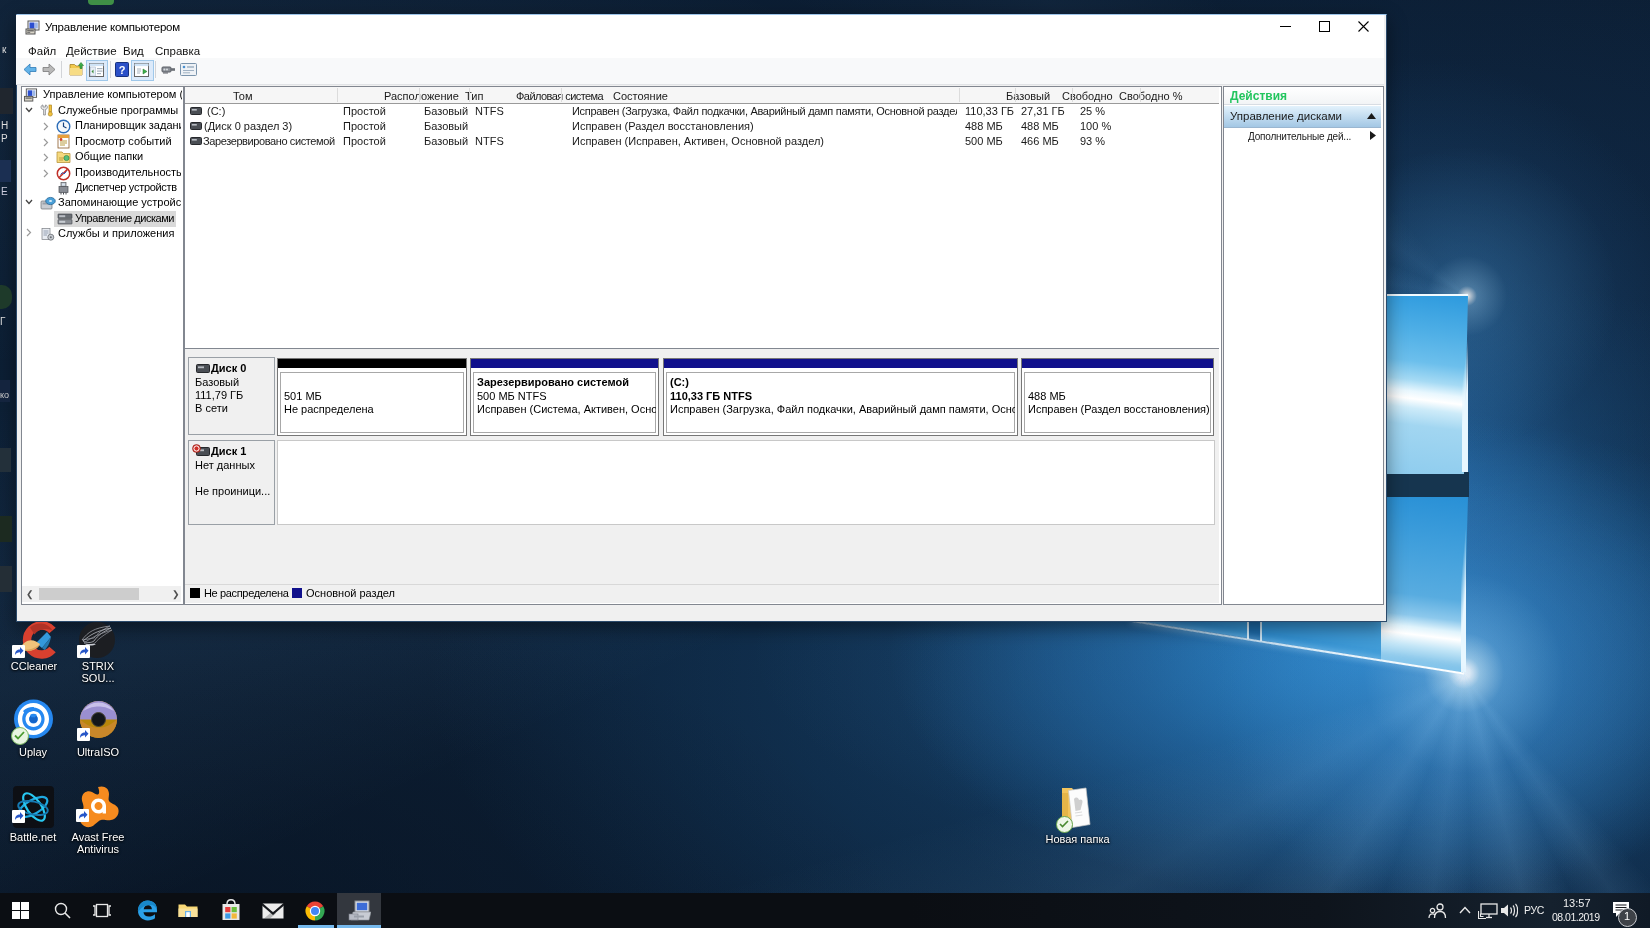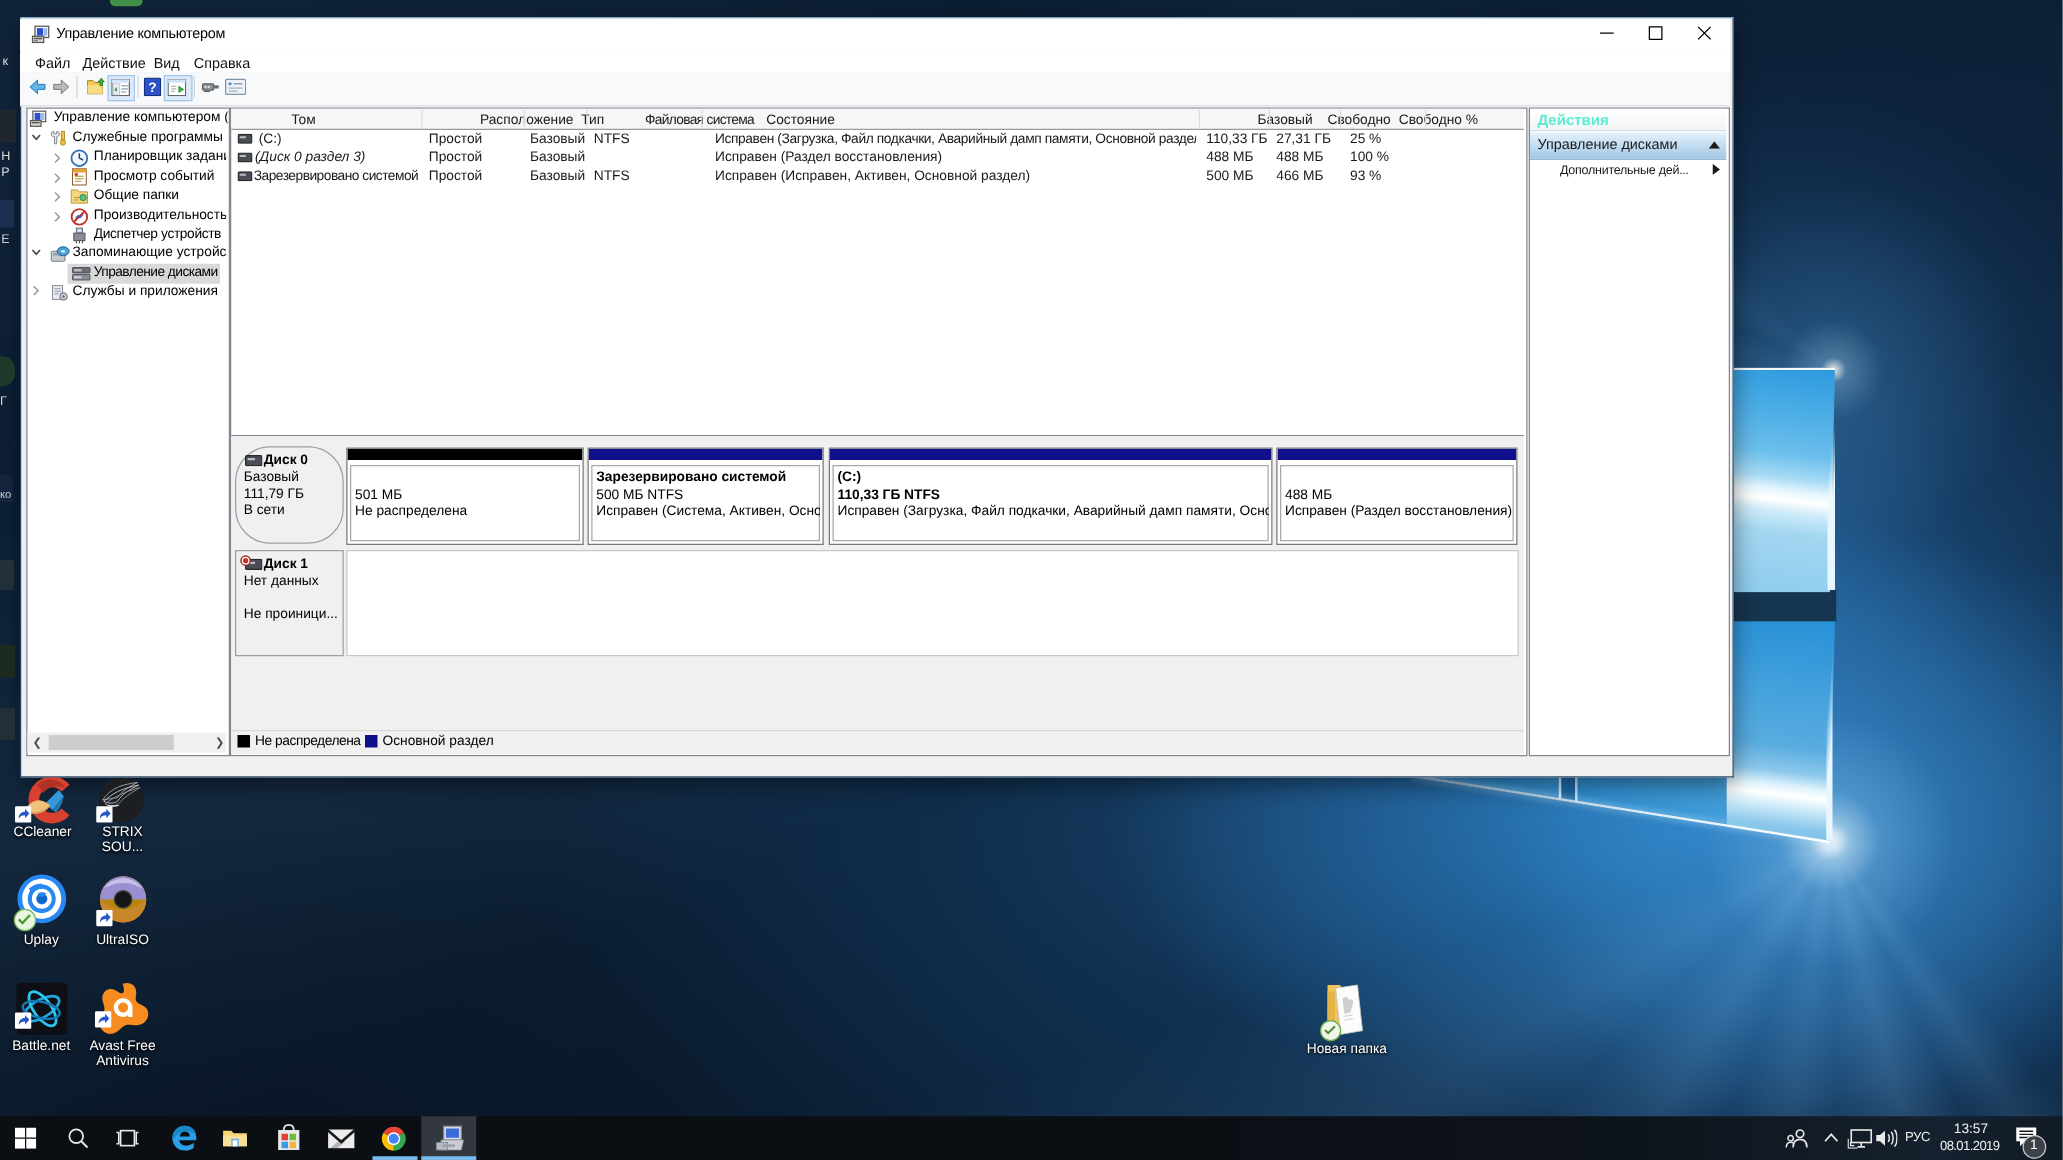--- a/index.html
+++ b/index.html
@@ -306,21 +306,21 @@
 <span class="td" style="left:424px;top:105px;">Базовый</span>
 <span class="td" style="left:475px;top:105px;">NTFS</span>
 <span class="td" style="left:572px;top:105px;width:385px;overflow:hidden;letter-spacing:-0.3px;">Исправен (Загрузка, Файл подкачки, Аварийный дамп памяти, Основной раздел)</span>
 <span class="td" style="left:965px;top:105px;">110,33 ГБ</span>
 <span class="td" style="left:1021px;top:105px;">27,31 ГБ</span>
 <span class="td" style="left:1080px;top:105px;">25 %</span>
 <svg class="abs" style="left:190px;top:122px;" width="12" height="8" viewBox="0 0 12 8">
     <rect x="0.5" y="0.5" width="11" height="7" rx="1" fill="#4a4e54" stroke="#26282c"></rect>
     <rect x="1.8" y="2" width="5" height="1.6" fill="#b8bcc2"></rect>
   </svg>
-<span class="td" style="left:204px;top:120px;font-style:italic;">(Диск 0 раздел 3)</span>
+<span class="td" style="left:204px;top:120px;">(Диск 0 раздел 3)</span>
 <span class="td" style="left:343px;top:120px;">Простой</span>
 <span class="td" style="left:424px;top:120px;">Базовый</span>
 <span class="td" style="left:572px;top:120px;">Исправен (Раздел восстановления)</span>
 <span class="td" style="left:965px;top:120px;">488 МБ</span>
 <span class="td" style="left:1021px;top:120px;">488 МБ</span>
 <span class="td" style="left:1080px;top:120px;">100 %</span>
 <svg class="abs" style="left:190px;top:137px;" width="12" height="8" viewBox="0 0 12 8">
     <rect x="0.5" y="0.5" width="11" height="7" rx="1" fill="#4a4e54" stroke="#26282c"></rect>
     <rect x="1.8" y="2" width="5" height="1.6" fill="#b8bcc2"></rect>
   </svg>
@@ -330,21 +330,21 @@
 <span class="td" style="left:475px;top:135px;">NTFS</span>
 <span class="td" style="left:572px;top:135px;">Исправен (Исправен, Активен, Основной раздел)</span>
 <span class="td" style="left:965px;top:135px;">500 МБ</span>
 <span class="td" style="left:1021px;top:135px;">466 МБ</span>
 <span class="td" style="left:1080px;top:135px;">93 %</span>
 
 <div class="abs" style="left:185px;top:86px;width:1034px;height:262px;border-bottom:1px solid #828790;"></div>
 
 <div class="abs" style="left:185px;top:349px;width:1034px;height:253px;background:#f0f0f0;"></div>
 
-<div class="dlabel" style="top:357px;height:76px;border-radius:28px;">
+<div class="dlabel" style="top:357px;height:76px;">
   <svg style="position:absolute;left:7px;top:6px;" width="14" height="9" viewBox="0 0 14 9">
       <rect x="0.5" y="0.5" width="13" height="8" rx="1" fill="#4a4e54" stroke="#26282c"></rect>
       <rect x="2" y="2.4" width="6" height="1.8" fill="#b8bcc2"></rect>
     </svg>
   <span class="abs" style="left:22px;top:4px;font-size:11px;font-weight:bold;">Диск 0</span>
   <span class="abs" style="left:6px;top:18px;font-size:11px;">Базовый</span>
   <span class="abs" style="left:6px;top:31px;font-size:11px;">111,79 ГБ</span>
   <span class="abs" style="left:6px;top:44px;font-size:11px;">В сети</span>
 </div>
 <div class="part" style="left:277px;width:188px;">
@@ -389,21 +389,21 @@
 </div>
 <div class="abs" style="left:277px;top:440px;width:936px;height:83px;background:#fff;border:1px solid #c8c8c8;"></div>
 
 <div class="abs" style="left:185px;top:584px;width:1034px;height:18px;background:#f0f0f0;border-top:1px solid #d8d8d8;"></div>
 <div class="abs" style="left:190px;top:588px;width:10px;height:10px;background:#000;"></div>
 <span class="abs" style="left:204px;top:587px;font-size:11px;color:#000;letter-spacing:-0.35px;">Не распределена</span>
 <div class="abs" style="left:292px;top:588px;width:10px;height:10px;background:#10108c;"></div>
 <span class="abs" style="left:306px;top:587px;font-size:11px;color:#000;">Основной раздел</span>
 <div id="actpanel"></div>
 <div id="acthead"></div>
-<span class="abs" style="left:1230px;top:89px;font-size:12px;font-weight:bold;color:#5eead4;">Действия</span>
+<span class="abs" style="left:1230px;top:89px;font-size:12px;font-weight:bold;color:#22c55e;">Действия</span>
 <div id="actsel"></div>
 <span class="abs" style="left:1230px;top:110px;font-size:11.5px;color:#1a1a1a;">Управление дисками</span>
 <svg class="abs" style="left:1367px;top:113px;" width="9" height="6" viewBox="0 0 9 6">
     <path d="M4.5 0 L9 6 L0 6 Z" fill="#1a1a1a"></path>
   </svg>
 <span class="abs" style="left:1248px;top:131px;font-size:10px;color:#1a1a1a;letter-spacing:-0.2px;">Дополнительные дей...</span>
 <svg class="abs" style="left:1370px;top:131px;" width="6" height="9" viewBox="0 0 6 9">
     <path d="M0 0 L6 4.5 L0 9 Z" fill="#1a1a1a"></path>
   </svg>
 

